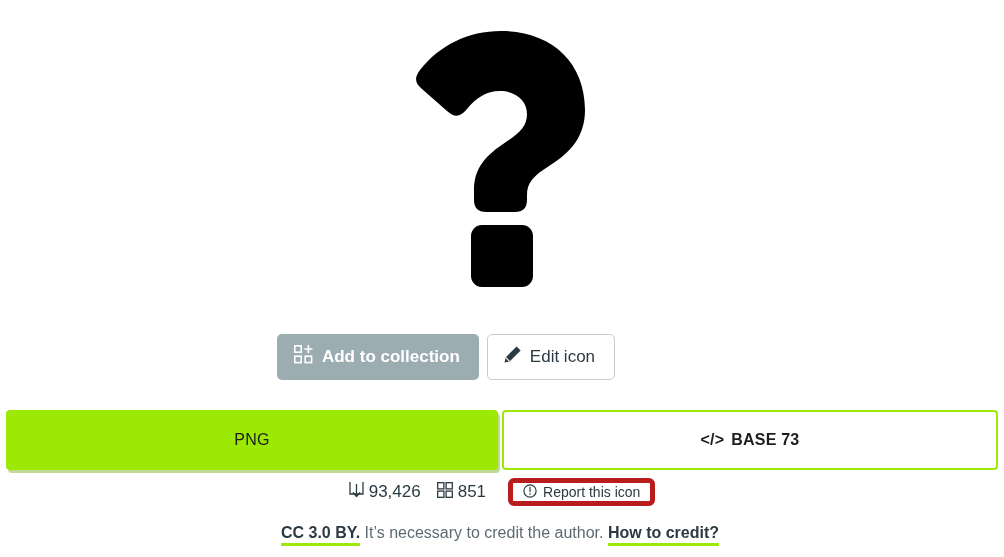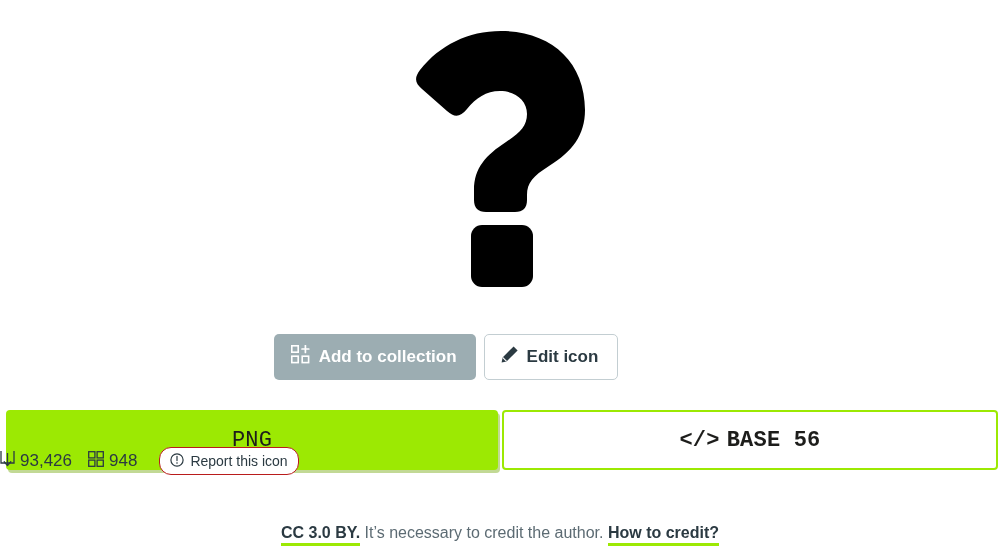--- a/index.html
+++ b/index.html
@@ -61,21 +61,21 @@
     align-items: center;
     gap: 8px;
     background: #ffffff;
     color: #2b3a42;
     border: 1px solid #c3ced2;
     border-radius: 5px;
     height: 46px;
     padding: 0 19px 0 15px;
     font-family: "Liberation Sans", sans-serif;
     font-size: 17px;
-    font-weight: bold;
+    font-weight: normal;
     cursor: pointer;
     box-sizing: border-box;
   }
 
   
   .format-row {
     position: absolute;
     left: 6px;
     top: 410px;
     width: 992px;
@@ -85,22 +85,22 @@
   .fmt {
     flex: 1 1 0;
     height: 60px;
     display: flex;
     align-items: center;
     justify-content: center;
     background: #9ce903;
     color: #1d1d1b;
     border: none;
     border-radius: 4px;
-    font-family: Liberation Mono, monospace;
-    font-size: 22px;
+    font-family: Liberation Sans, sans-serif;
+    font-size: 16px;
     letter-spacing: .2px;
     cursor: pointer;
     box-shadow: 2px 3px 0 rgba(120,170,20,.45);
     box-sizing: border-box;
   }
   .fmt.base64 {
     background: #ffffff;
     border: 2px solid #9ce903;
     box-shadow: none;
     font-weight: bold;
@@ -108,41 +108,41 @@
   }
   .fmt.base64 .code {
     font-weight: bold;
     margin-right: 7px;
   }
 
   
   .stats-row {
     position: absolute;
     left: 0;
-    top: 447px;
+    top: 478px;
     width: 1004px;
     display: flex;
-    justify-content: flex-start;
+    justify-content: center;
     align-items: center;
     gap: 16px;
   }
   .stat {
     display: flex;
     align-items: center;
     gap: 5px;
     font-size: 17px;
     color: #2b3a42;
   }
   .btn-report {
     display: flex;
     align-items: center;
     gap: 6px;
     background: #ffffff;
-    border: 1px solid #b91c1c;
-    border-radius: 12px;
+    border: 5px solid #b91c1c;
+    border-radius: 6px;
     height: 28px;
     padding: 0 10px;
     font-family: "Liberation Sans", sans-serif;
     font-size: 14px;
     color: #2b3a42;
     cursor: pointer;
     margin-left: 6px;
     box-sizing: border-box;
   }
 
@@ -199,21 +199,21 @@
       </svg>
     </span>
     <span>Edit icon</span>
   </button>
 </div>
 
 <div class="format-row">
   <button class="fmt">PNG</button>
   <button class="fmt base64">
     <span class="code">&lt;/&gt;</span>
-    <span>BASE 56</span>
+    <span>BASE 73</span>
   </button>
 </div>
 
 <div class="stats-row">
   <span class="stat">
     <span>
       <svg width="15" height="17" viewBox="0 0 15 17" aria-hidden="true">
         <path d="M1 1 V13 H14 V1" fill="none" stroke="#2b3a42" stroke-width="1.3"></path>
         <path d="M7.5 3 V15.2" stroke="#2b3a42" stroke-width="1.3"></path>
         <path d="M4.2 11.8 L7.5 15.6 L10.8 11.8" fill="none" stroke="#2b3a42" stroke-width="1.3" stroke-linecap="round" stroke-linejoin="round"></path>
@@ -224,21 +224,21 @@
 
   <span class="stat">
     <span>
       <svg width="16" height="16" viewBox="0 0 16 16" aria-hidden="true">
         <rect x="0.7" y="0.7" width="6.2" height="6.2" fill="none" stroke="#2b3a42" stroke-width="1.3"></rect>
         <rect x="9.1" y="0.7" width="6.2" height="6.2" fill="none" stroke="#2b3a42" stroke-width="1.3"></rect>
         <rect x="0.7" y="9.1" width="6.2" height="6.2" fill="none" stroke="#2b3a42" stroke-width="1.3"></rect>
         <rect x="9.1" y="9.1" width="6.2" height="6.2" fill="none" stroke="#2b3a42" stroke-width="1.3"></rect>
       </svg>
     </span>
-    <span>948</span>
+    <span>851</span>
   </span>
 
   <button class="btn-report">
     <span>
       <svg width="14" height="14" viewBox="0 0 14 14" aria-hidden="true">
         <circle cx="7" cy="7" r="6.1" fill="none" stroke="#2b3a42" stroke-width="1.2"></circle>
         <path d="M7 3.4 V7.6" stroke="#2b3a42" stroke-width="1.2" stroke-linecap="round"></path>
         <circle cx="7" cy="10" r="0.8" fill="#2b3a42"></circle>
       </svg>
     </span>

